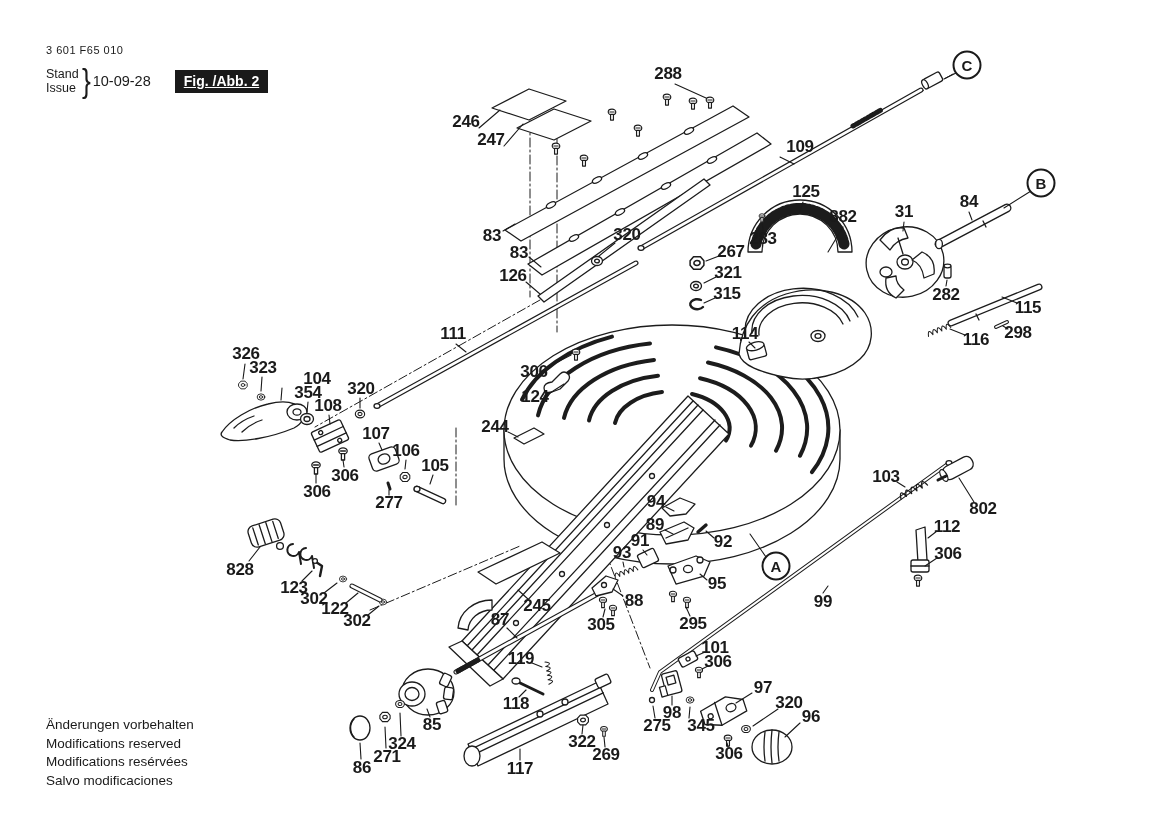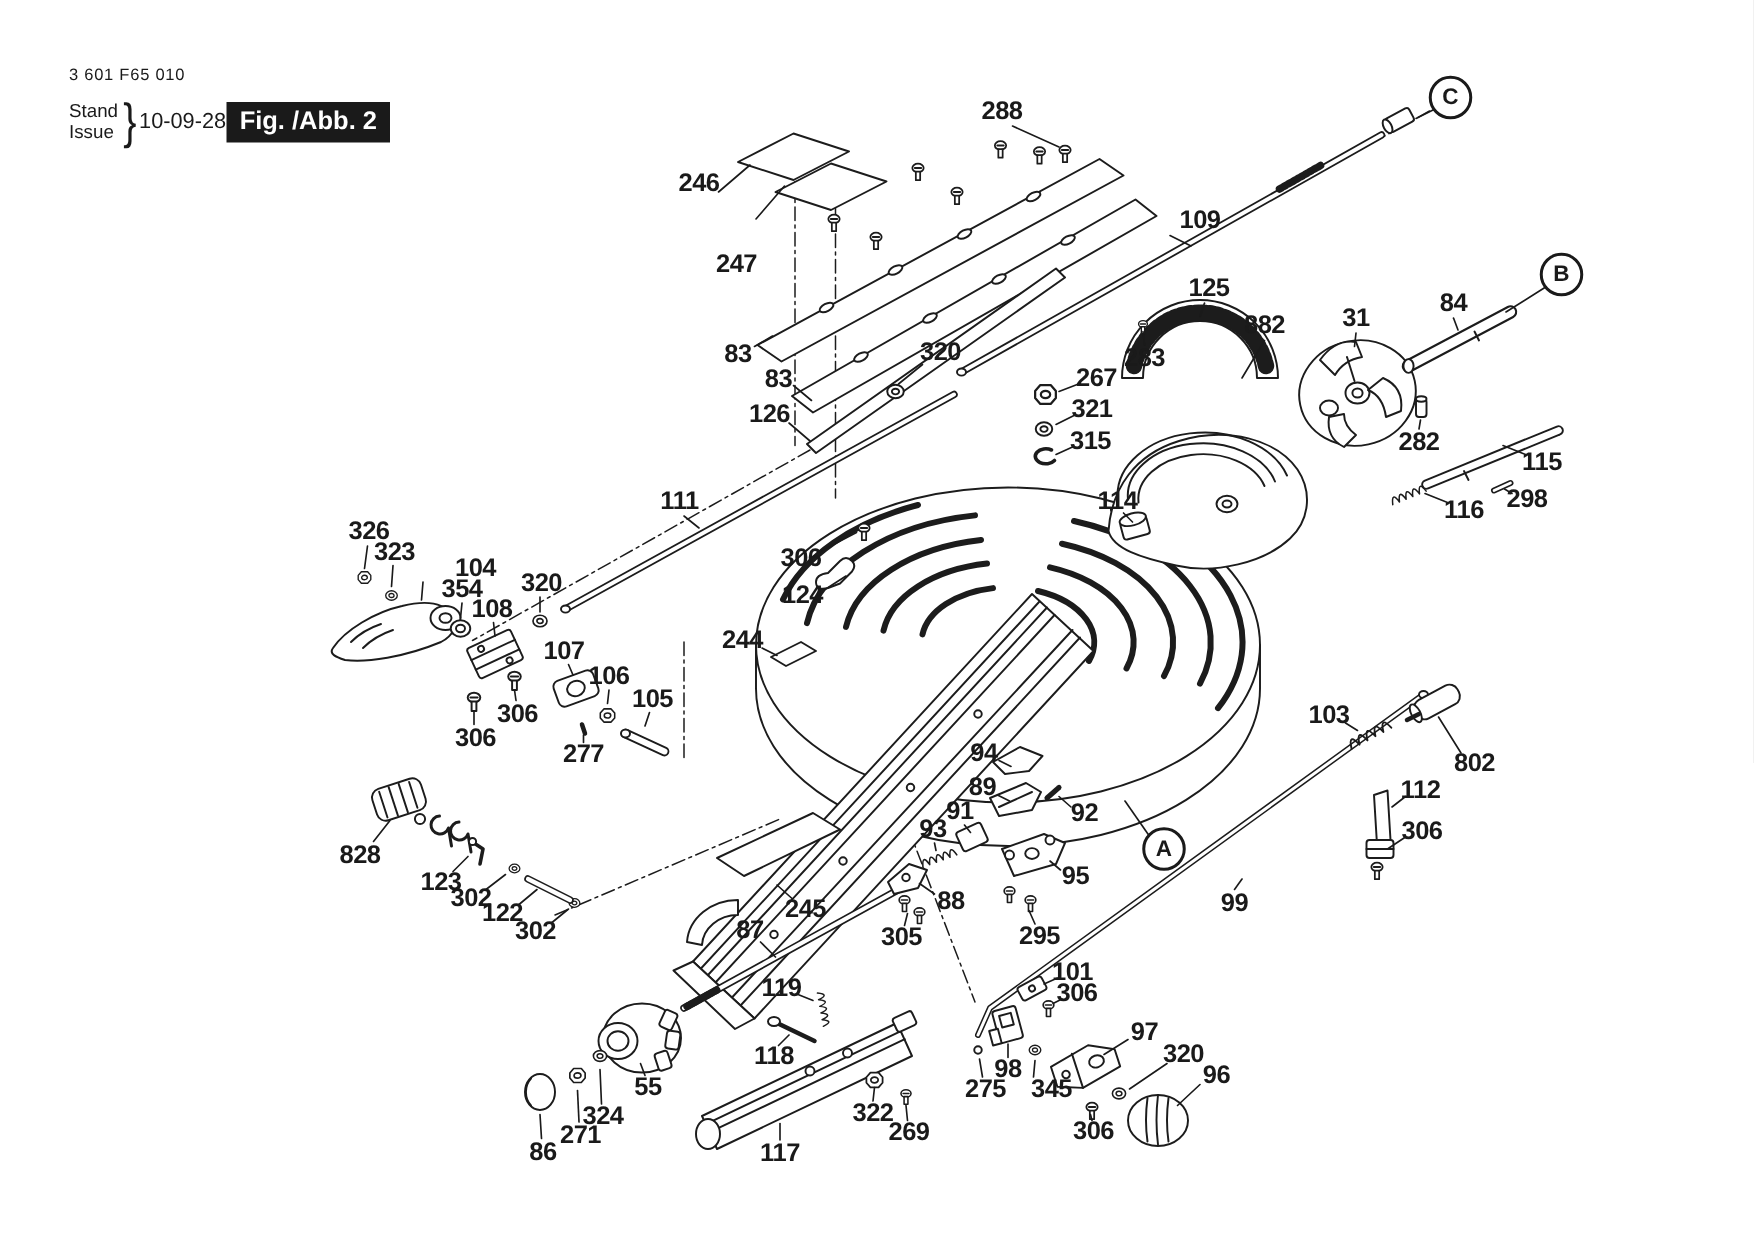--- a/index.html
+++ b/index.html
@@ -16,21 +16,21 @@
              font:bold 15px "Liberation Sans",sans-serif;}
   .leader{stroke:var(--ink);stroke-width:1.1;}
   #titleblock{position:absolute;left:46px;top:44px;}
   .pn{font-size:11px;letter-spacing:0.5px;}
   #standrow{position:relative;margin-top:6px;height:36px;}
   .standcol{display:inline-block;vertical-align:middle;font-size:12.5px;line-height:14px;}
   .brace{display:inline-block;vertical-align:middle;font-size:33px;font-weight:400;
          transform:scaleX(0.8);margin:0 1px 0 2px;}
   .datetxt{display:inline-block;vertical-align:middle;font-size:14.5px;}
   .figbox{display:inline-block;vertical-align:middle;background:var(--ink);color:var(--paper);
-          font-weight:bold;font-size:17px;padding:3px 9px 4px 9px;}
+          font-weight:bold;font-size:14px;padding:3px 9px 4px 9px;margin-left:24px;text-decoration:underline;}
   #footer{position:absolute;left:46px;top:716px;font-size:13.5px;line-height:18.5px;}
 </style>
 </head>
 <body>
 
 <div id="page">
 
   <svg id="art" width="1169" height="826" viewBox="0 0 1169 826">
     <defs>
       <g id="scr">
@@ -429,21 +429,21 @@
           <line x1="766" y1="557" x2="750" y2="534" class="leader"></line>
           <line x1="1031" y1="191" x2="1004" y2="208" class="leader"></line>
           <line x1="956" y1="73" x2="944" y2="79" class="leader"></line>
         </g>
     </g>
   </svg>
 
   <div id="callouts">
       <div class="callout" style="left: 668px; top: 74px;">288</div>
       <div class="callout" style="left: 466px; top: 122px;">246</div>
-      <div class="callout" style="left: 491px; top: 140px; margin-top: 36px;">247</div>
+      <div class="callout" style="left: 491px; top: 140px;">247</div>
       <div class="callout" style="left: 492px; top: 236px;">83</div>
       <div class="callout" style="left: 519px; top: 253px;">83</div>
       <div class="callout" style="left: 513px; top: 276px;">126</div>
       <div class="callout" style="left: 627px; top: 235px;">320</div>
       <div class="callout" style="left: 800px; top: 147px;">109</div>
       <div class="callout" style="left: 806px; top: 192px;">125</div>
       <div class="callout" style="left: 843px; top: 217px;">882</div>
       <div class="callout" style="left: 763px; top: 239px;">283</div>
       <div class="callout" style="left: 904px; top: 212px;">31</div>
       <div class="callout" style="left: 969px; top: 202px;">84</div>
@@ -487,21 +487,21 @@
       <div class="callout" style="left: 948px; top: 554px;">306</div>
       <div class="callout" style="left: 240px; top: 570px;">828</div>
       <div class="callout" style="left: 294px; top: 588px;">123</div>
       <div class="callout" style="left: 314px; top: 599px;">302</div>
       <div class="callout" style="left: 335px; top: 609px;">122</div>
       <div class="callout" style="left: 357px; top: 621px;">302</div>
       <div class="callout" style="left: 500px; top: 620px;">87</div>
       <div class="callout" style="left: 537px; top: 606px;">245</div>
       <div class="callout" style="left: 521px; top: 659px;">119</div>
       <div class="callout" style="left: 516px; top: 704px;">118</div>
-      <div class="callout" style="left: 432px; top: 725px;">55</div>
+      <div class="callout" style="left: 432px; top: 725px;">85</div>
       <div class="callout" style="left: 520px; top: 769px;">117</div>
       <div class="callout" style="left: 582px; top: 742px;">322</div>
       <div class="callout" style="left: 606px; top: 755px;">269</div>
       <div class="callout" style="left: 362px; top: 768px;">86</div>
       <div class="callout" style="left: 387px; top: 757px;">271</div>
       <div class="callout" style="left: 402px; top: 744px;">324</div>
       <div class="callout" style="left: 715px; top: 648px;">101</div>
       <div class="callout" style="left: 718px; top: 662px;">306</div>
       <div class="callout" style="left: 672px; top: 713px;">98</div>
       <div class="callout" style="left: 657px; top: 726px;">275</div>
@@ -518,14 +518,20 @@
   <div id="titleblock">
     <div class="pn">3 601 F65 010</div>
     <div id="standrow">
       <span class="standcol">
         <span>Stand</span><br>
         <span>Issue</span>
       </span><span class="brace">}</span><span class="datetxt">10-09-28</span><span class="figbox">Fig. /Abb. 2</span>
     </div>
   </div>
 
+  <div id="footer">
+    <div>Änderungen vorbehalten</div>
+    <div>Modifications reserved</div>
+    <div>Modifications resérvées</div>
+    <div>Salvo modificaciones</div>
+  </div>
 
 </div>
 
 </body></html>

